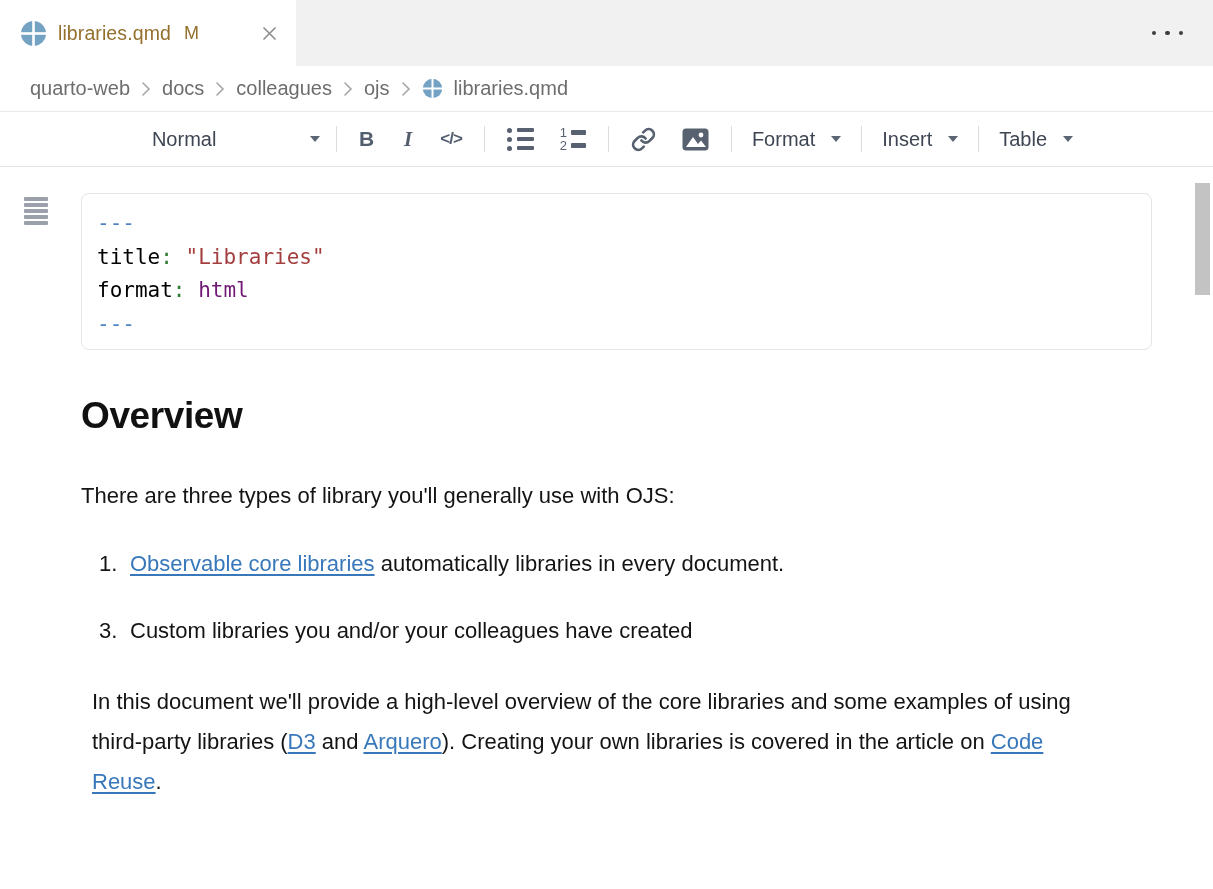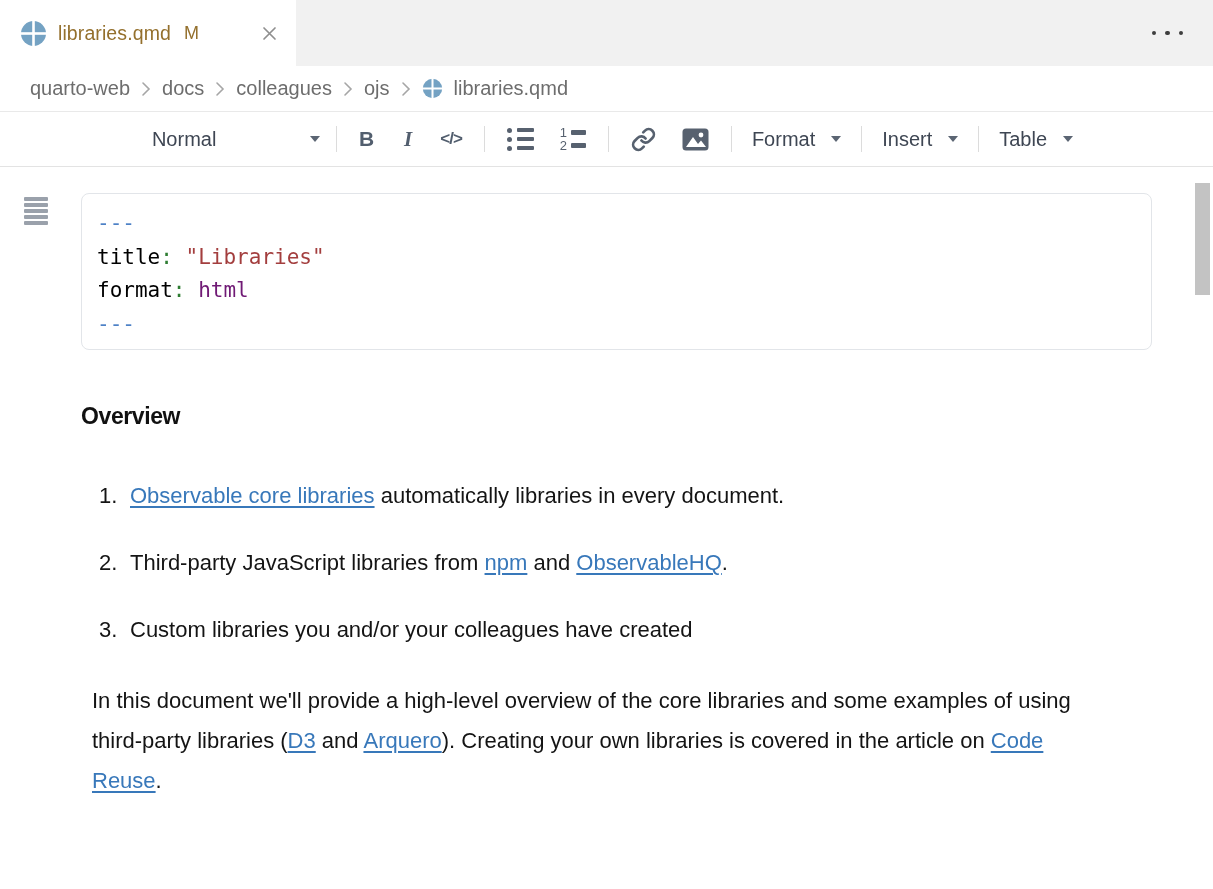--- a/index.html
+++ b/index.html
@@ -58,21 +58,21 @@
                 background:#fff; padding:13px 16px 8px 15px;
                 font-family:"DejaVu Sans Mono","Liberation Mono",monospace;
                 font-size:21px; line-height:33.5px; cursor:text; }
   .y-delim { color:#4d81c6; }
   .y-key   { color:#000000; }
   .y-colon { color:#2e7d32; }
   .y-str   { color:#a33e3e; }
   .y-plain { color:#701a75; }
 
   .doc { color:#141414; font-size:22px; line-height:40px; cursor:text; }
-  .doc h1 { font-size:23px; line-height:40px; font-weight:700; letter-spacing:-.4px;
+  .doc h1 { font-size:37px; line-height:40px; font-weight:700; letter-spacing:-.4px;
             color:#111; margin:46px 0 40px 0; }
   .doc p.intro { margin:0 0 28px 0; }
   .doc ol { list-style:none; margin:0 0 31px 0; padding-left:18px; }
   .doc ol li { margin-bottom:27px; }
   .doc ol li:last-child { margin-bottom:8px; }
   .doc .num { display:inline-block; min-width:24px; margin-right:7px; }
   .doc a { color:#3878ba; text-decoration:underline; text-underline-offset:3px;
            text-decoration-thickness:1.5px; cursor:pointer; }
   .doc p.outro { margin:11px; max-width:1012px; }
 
@@ -211,29 +211,27 @@
   <div class="yaml-block">
     <div><span class="y-delim">---</span></div>
     <div><span class="y-key">title</span><span class="y-colon">:</span><span class="y-plain">&nbsp;</span><span class="y-str">"Libraries"</span></div>
     <div><span class="y-key">format</span><span class="y-colon">:</span><span class="y-plain">&nbsp;</span><span class="y-plain">html</span></div>
     <div><span class="y-delim">---</span></div>
   </div>
 
   <div class="doc">
     <h1>Overview</h1>
 
+    <p class="intro">There are three types of library you'll generally use with OJS:</p>
 
     <ol>
       <li>
         <span class="num">1.</span><a>Observable core libraries</a><span> automatically libraries in every document.</span>
       </li>
       <li>
-        <span class="num">2.</span><span>Third-party JavaScript libraries from </span><a>npm</a><span> and </span><a>ObservableHQ</a><span>.</span>
-      </li>
-      <li>
         <span class="num">3.</span><span>Custom libraries you and/or your colleagues have created</span>
       </li>
     </ol>
 
     <p class="outro"><span>In this document we'll provide a high-level overview of the core libraries and some examples of using third-party libraries (</span><a>D3</a><span> and </span><a>Arquero</a><span>). Creating your own libraries is covered in the article on </span><a>Code Reuse</a><span>.</span></p>
   </div>
 </div>
 
 <div class="scroll-thumb"></div>
 

